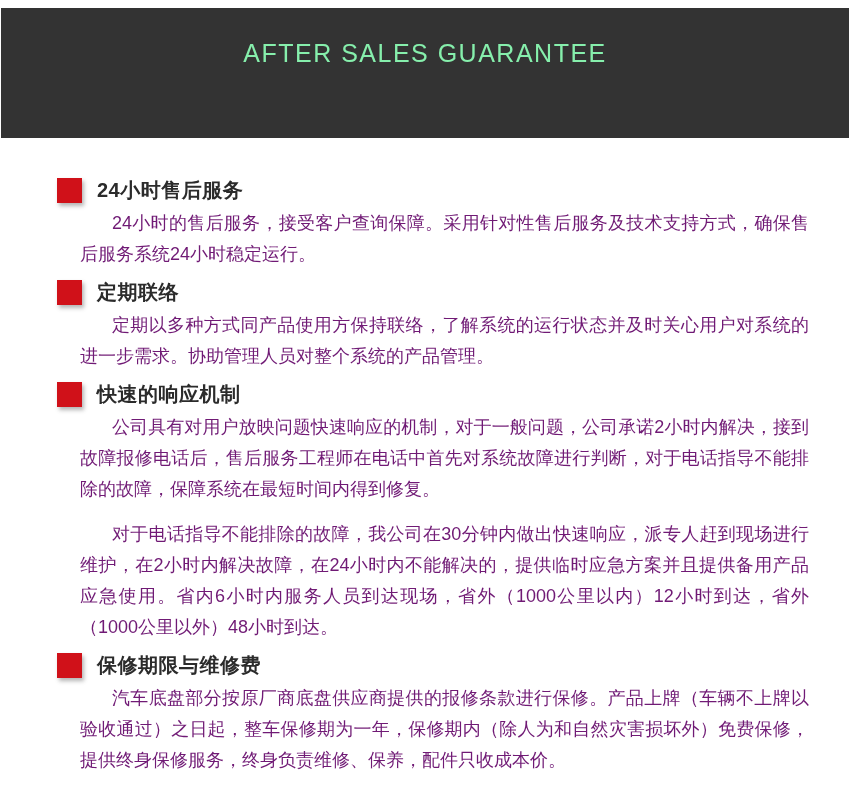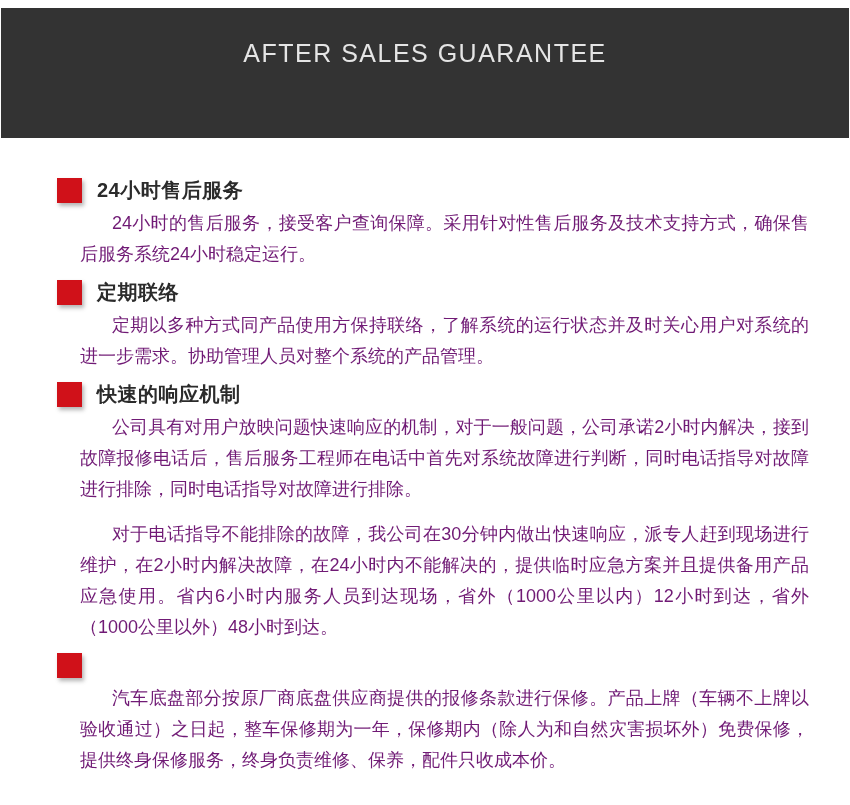--- a/index.html
+++ b/index.html
@@ -16,21 +16,21 @@
     height: 130px;
     background: #333333;
     display: flex;
     flex-direction: column;
     align-items: center;
     justify-content: flex-start;
     padding-top: 32px;
     box-sizing: border-box;
   }
   .banner-title-en {
-    color: #e5e5e5;
+    color: #86efac;
     font-size: 25px;
     line-height: 26px;
     letter-spacing: 1.5px;
     font-weight: 400;
     white-space: nowrap;
   }
   .banner-title-zh {
     color: #ffffff;
     font-size: 31px;
     line-height: 34px;
@@ -109,28 +109,29 @@
         <p class="para">定期以多种方式同产品使用方保持联络，了解系统的运行状态并及时关心用户对系统的进一步需求。协助管理人员对整个系统的产品管理。</p>
       </div>
     </section>
 
     <section class="sec">
       <div class="sec-head">
         <span class="bullet"></span>
         <h2 class="sec-title">快速的响应机制</h2>
       </div>
       <div class="sec-body">
-        <p class="para">公司具有对用户放映问题快速响应的机制，对于一般问题，公司承诺2小时内解决，接到故障报修电话后，售后服务工程师在电话中首先对系统故障进行判断，同时电话指导对故障进行排除，同时电话指导对故障进行排除。</p>
+        <p class="para">公司具有对用户放映问题快速响应的机制，对于一般问题，公司承诺2小时内解决，接到故障报修电话后，售后服务工程师在电话中首先对系统故障进行判断，对于电话指导不能排除的故障，保障系统在最短时间内得到修复。</p>
         <p class="para">对于电话指导不能排除的故障，我公司在30分钟内做出快速响应，派专人赶到现场进行维护，在2小时内解决故障，在24小时内不能解决的，提供临时应急方案并且提供备用产品应急使用。省内6小时内服务人员到达现场，省外（1000公里以内）12小时到达，省外（1000公里以外）48小时到达。</p>
       </div>
     </section>
 
     <section class="sec">
       <div class="sec-head">
         <span class="bullet"></span>
+        <h2 class="sec-title">保修期限与维修费</h2>
       </div>
       <div class="sec-body">
         <p class="para">汽车底盘部分按原厂商底盘供应商提供的报修条款进行保修。产品上牌（车辆不上牌以验收通过）之日起，整车保修期为一年，保修期内（除人为和自然灾害损坏外）免费保修，提供终身保修服务，终身负责维修、保养，配件只收成本价。</p>
       </div>
     </section>
 
   </main>
 </div>
 
 </body></html>

